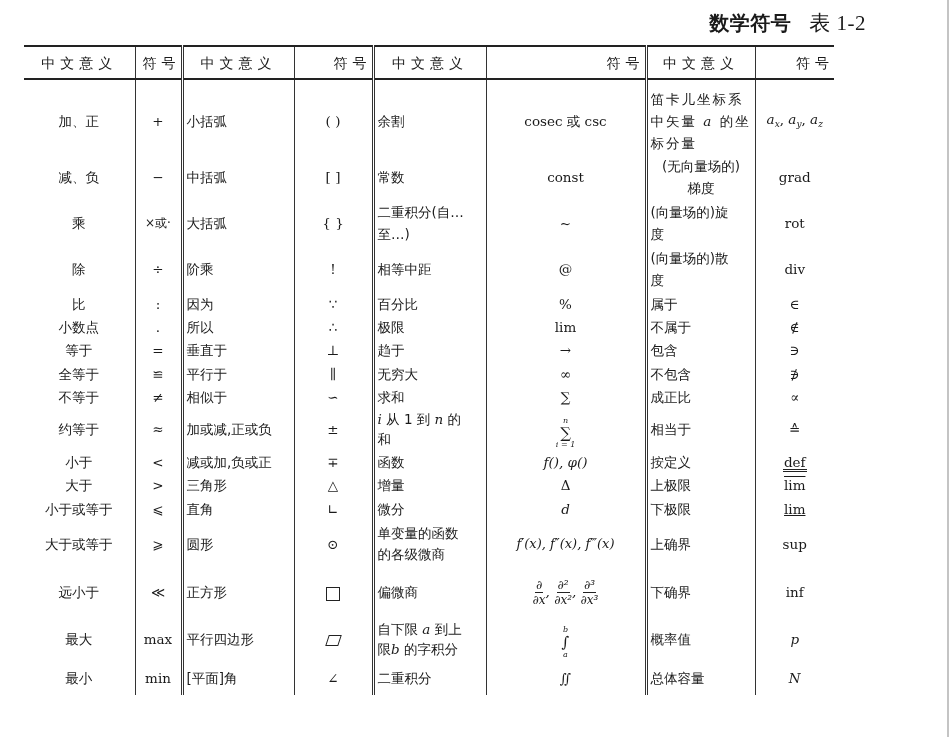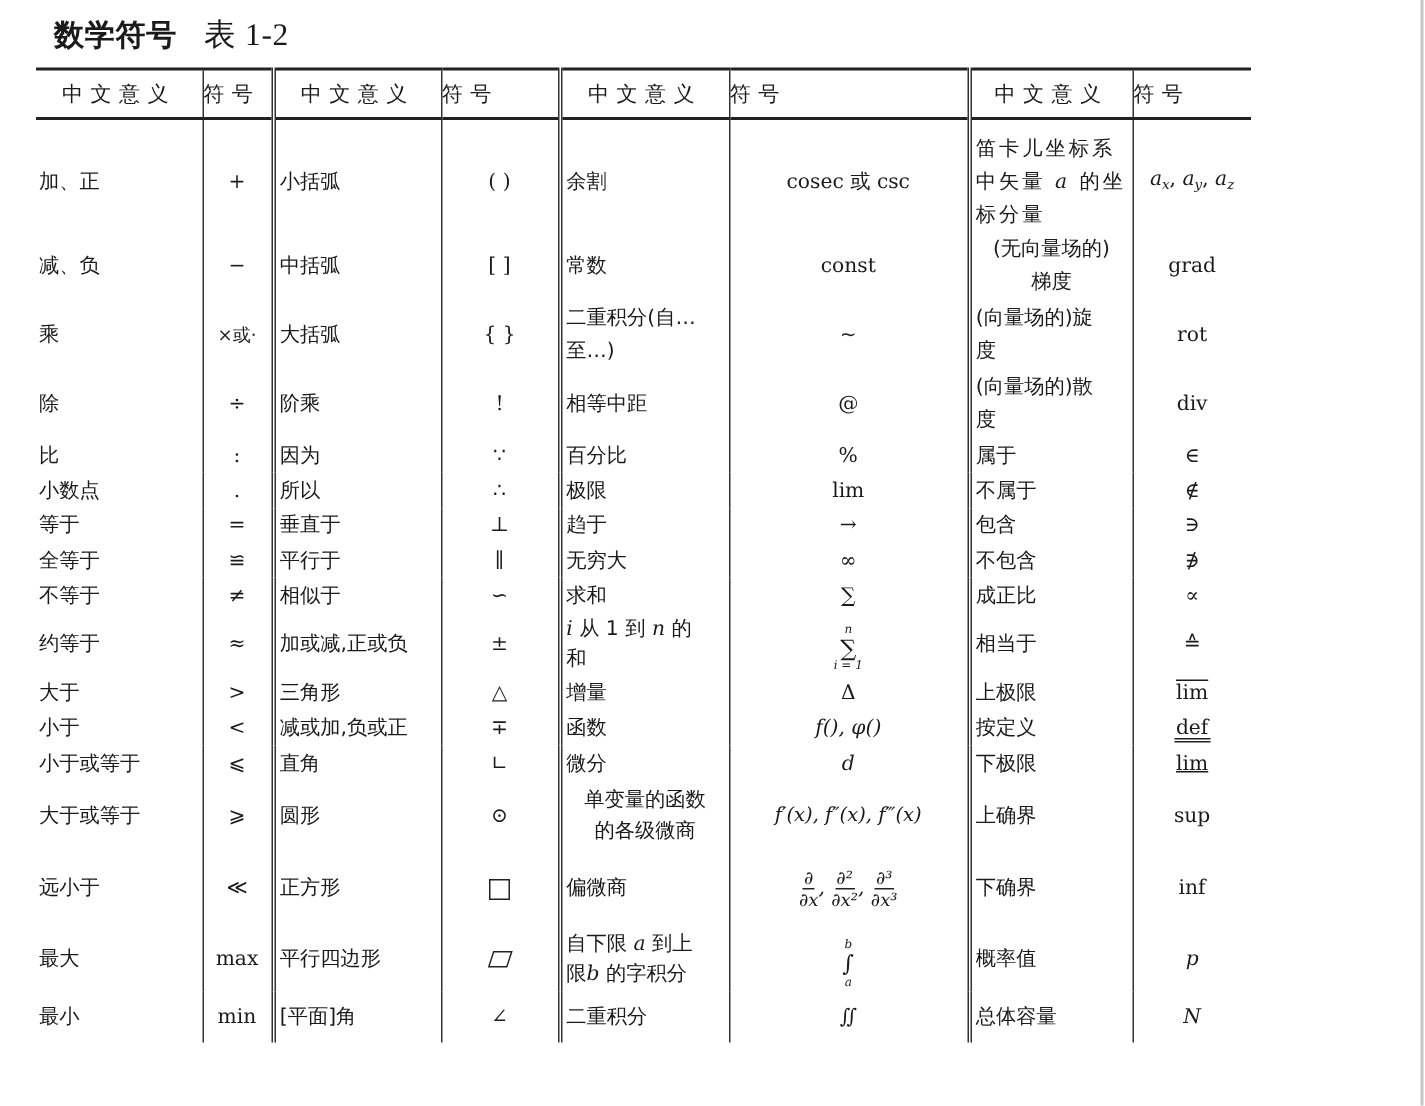--- a/index.html
+++ b/index.html
@@ -21,26 +21,25 @@
       right: 1px;
       width: 2px;
       height: 737px;
       background: #c4c4c4;
     }
     .title {
       position: absolute;
       top: 9px;
       left: 0;
       width: 866px;
-      text-align: left;
+      text-align: right;
       font-size: 20px;
       font-weight: bold;
       letter-spacing: 0.5px;
       white-space: nowrap;
-      margin-left: 36px;
     }
     .title .tnum {
       font-weight: normal;
       margin-left: 18px;
       font-family: "Liberation Serif", "DejaVu Serif", serif;
       font-size: 21px;
     }
     table.symtab {
       position: absolute;
       left: 24px;
@@ -60,37 +59,37 @@
     table.symtab col.c7 { width: 109px; }
     table.symtab col.c8 { width: 79px; }
 
     table.symtab thead th {
       border-top: 2px solid #222;
       border-bottom: 2px solid #222;
       height: 31px;
       font-weight: normal;
       font-size: 14px;
       letter-spacing: 5px;
-      text-align: left;
+      text-align: right;
       padding: 0;
     }
     table.symtab td {
       padding: 0 3px;
       vertical-align: middle;
     }
     table.symtab td.m, table.symtab th.m { text-align: left; }
     table.symtab th.m { text-align: center; }
     table.symtab td.s {
       text-align: center;
     }
     
     table.symtab .bl { border-left: 1px solid #333; }
     table.symtab .dbl { border-left: 3px double #333; }
 
-    table.symtab td.m1 { padding-left: 2px; }
+    table.symtab td.m1 { padding-left: 2px; text-align: center; }
     tr.tall td { height: 64px; }
     tr.mid td { height: 46px; }
     tr.sm td { height: 23.3px; }
     tr.pad-top td { padding-top: 8px; }
 
     .ital { font-style: italic; font-family: "DejaVu Serif", "Liberation Serif", serif; }
     .sub { font-size: 9px; vertical-align: -3px; font-style: italic; }
     .ovl { text-decoration: overline; }
     .unl { text-decoration: underline; }
     .def {
@@ -306,58 +305,58 @@
           <span class="lim">n</span>
           <span class="op">∑</span>
           <span class="lim">i = 1</span>
         </span>
       </td>
       <td class="m dbl cjk">相当于</td>
       <td class="s bl">≙</td>
     </tr>
 
     <tr class="sm">
+      <td class="m m1 cjk">小于</td>
+      <td class="s bl">&lt;</td>
+      <td class="m dbl cjk">减或加,负或正</td>
+      <td class="s bl">∓</td>
+      <td class="m dbl cjk">函数</td>
+      <td class="s bl ital">f(), φ()</td>
+      <td class="m dbl cjk">按定义</td>
+      <td class="s bl"><span class="def">def</span></td>
+    </tr>
+
+    <tr class="sm">
       <td class="m m1 cjk">大于</td>
       <td class="s bl">&gt;</td>
       <td class="m dbl cjk">三角形</td>
       <td class="s bl">△</td>
       <td class="m dbl cjk">增量</td>
       <td class="s bl">Δ</td>
       <td class="m dbl cjk">上极限</td>
       <td class="s bl"><span class="ovl">lim</span></td>
     </tr>
 
     <tr class="sm">
-      <td class="m m1 cjk">小于</td>
-      <td class="s bl">&lt;</td>
-      <td class="m dbl cjk">减或加,负或正</td>
-      <td class="s bl">∓</td>
-      <td class="m dbl cjk">函数</td>
-      <td class="s bl ital">f(), φ()</td>
-      <td class="m dbl cjk">按定义</td>
-      <td class="s bl"><span class="def">def</span></td>
-    </tr>
-
-    <tr class="sm">
       <td class="m m1 cjk">小于或等于</td>
       <td class="s bl">⩽</td>
       <td class="m dbl cjk">直角</td>
       <td class="s bl">∟</td>
       <td class="m dbl cjk">微分</td>
       <td class="s bl ital">d</td>
       <td class="m dbl cjk">下极限</td>
       <td class="s bl"><span class="unl">lim</span></td>
     </tr>
 
     <tr style="height:48px;">
       <td class="m m1 cjk">大于或等于</td>
       <td class="s bl">⩾</td>
       <td class="m dbl cjk">圆形</td>
       <td class="s bl">⊙</td>
-      <td class="m dbl cjk" style="line-height:21px;text-align:center;">
+      <td class="m dbl cjk" style="line-height:21px;">
         <div>单变量的函数</div>
         <div>的各级微商</div>
       </td>
       <td class="s bl ital" style="font-size:13px; white-space:nowrap;">f′(x), f″(x), f‴(x)</td>
       <td class="m dbl cjk">上确界</td>
       <td class="s bl">sup</td>
     </tr>
 
     <tr style="height:48px;">
       <td class="m m1 cjk">远小于</td>

